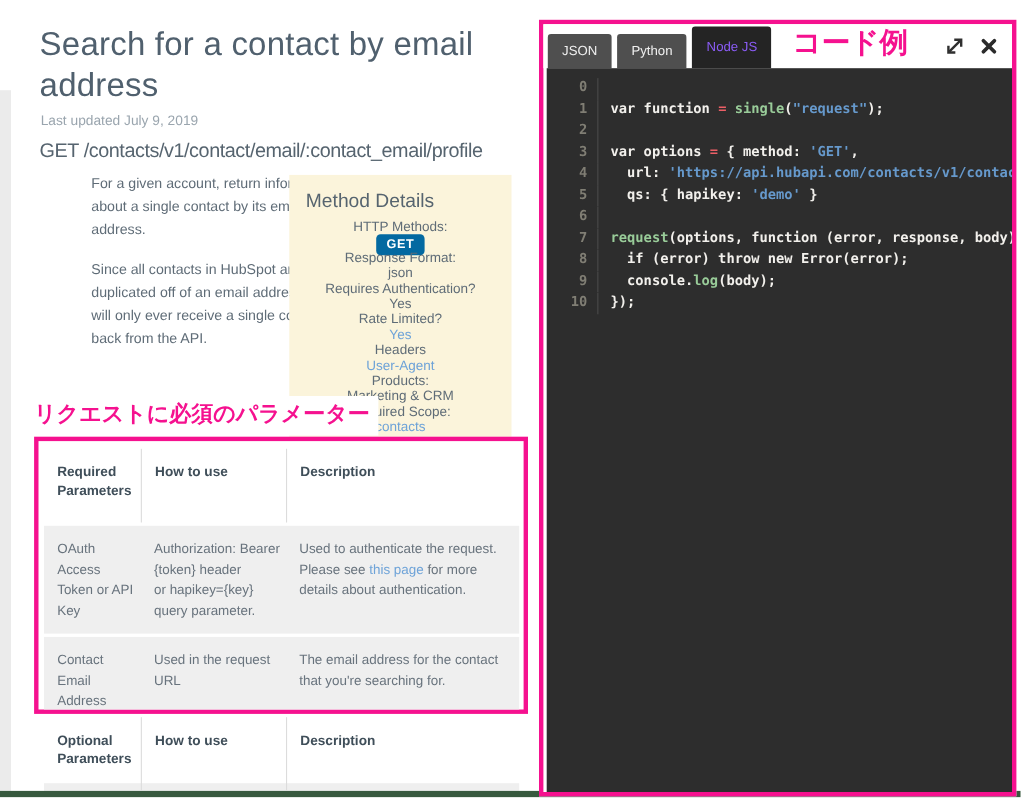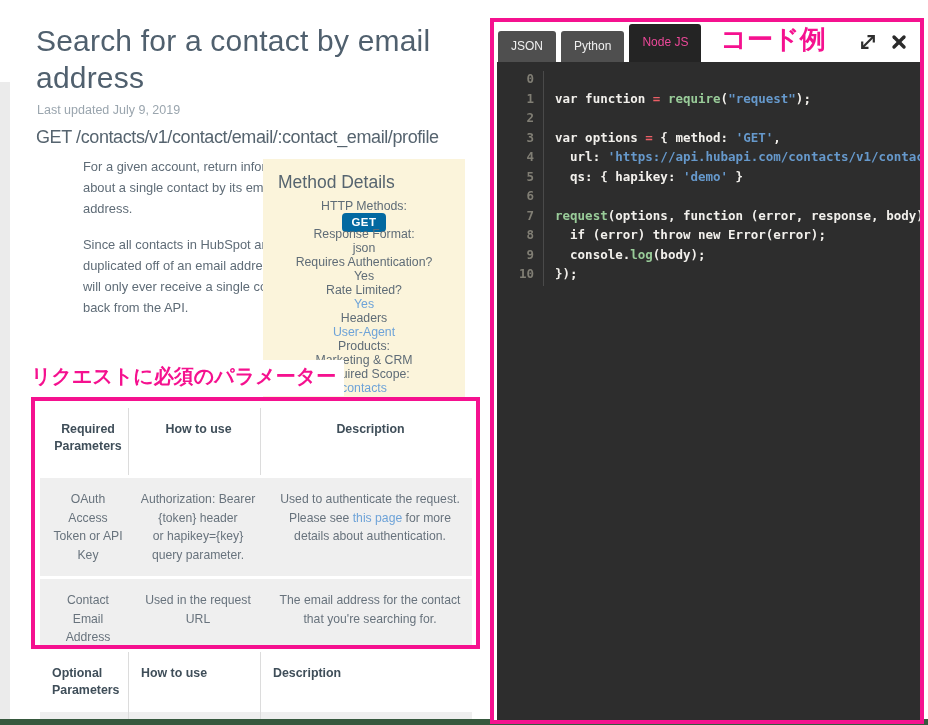--- a/index.html
+++ b/index.html
@@ -29,41 +29,41 @@
 
   
   .ann{color:var(--accent);font-weight:bold;}
   .ann-left{position:absolute;left:23px;top:360px;background:#fff;padding:3px 8px 6px 8px;
     font-size:20px;z-index:6;}
   .pink-box1{position:absolute;left:31px;top:397px;width:449px;height:252px;
     border:4px solid var(--accent);background:#fff;box-sizing:border-box;overflow:hidden;z-index:5;}
 
   
   .ptable{width:432px;}
-  .ptable.inbox{margin:7px 0 0 5px;text-align:center;}
+  .ptable.inbox{margin:7px 0 0 5px;}
   .t-head{display:grid;grid-template-columns:88px 132px 1fr;height:67px;box-sizing:border-box;}
   .th{padding:13px 4px 0 12px;font-size:12.4px;font-weight:bold;color:#3f4e59;line-height:17px;}
   .th+.th{border-left:1px solid #dcdcdc;}
   .t-row{display:grid;grid-template-columns:88px 132px 1fr;background:#efefef;margin-top:3px;}
   .td{padding:12px 4px 12px 12px;font-size:12.2px;color:#68737d;line-height:18.5px;
     white-space:pre-line;}
   .opt-table{position:absolute;left:40px;top:652px;z-index:1;}
   .opt-stub{position:absolute;left:40px;top:712px;width:432px;height:7px;background:#efefef;}
   .green-bar{position:absolute;left:0;top:719px;width:928px;height:6px;background:#37593e;}
 
   
   .code-panel{position:absolute;left:490px;top:18px;width:434px;height:706px;
     border:4px solid var(--accent);background:#fff;box-sizing:border-box;z-index:8;}
   .cp-header{position:absolute;left:0;top:0;right:0;height:40px;background:#fff;
     display:flex;align-items:flex-end;padding-left:4px;}
   .tabs{display:flex;align-items:flex-end;}
   .tab{background:#4f4f4f;color:#f0f0f0;font-size:12px;padding:0 13px;height:31px;
     line-height:31px;border-radius:3px 3px 0 0;margin-right:5px;cursor:pointer;}
-  .tab.active{background:#242424;color:#ec4899;height:38px;line-height:36px;}
-  .ann-code{font-size:26px;margin:0 0 6px 14px;align-self:center;line-height:30px;}
+  .tab.active{background:#242424;color:#8b5cf6;height:38px;line-height:36px;}
+  .ann-code{font-size:26px;margin:0 0 6px 14px;align-self:center;line-height:30px;font-family:Liberation Serif, serif;}
   .cp-icons{position:absolute;right:12px;top:11px;display:flex;gap:13px;align-items:center;}
   .cp-icon{width:18px;height:18px;display:inline-block;cursor:pointer;}
   .cp-icon svg{display:block;}
 
   .code-area{position:absolute;left:3px;right:0;top:40px;bottom:0;background:var(--code-bg);
     padding-top:9px;overflow:hidden;}
   .code-line{display:flex;height:19.5px;font-family:"DejaVu Sans Mono",monospace;
     font-size:12.5px;font-weight:bold;white-space:pre;overflow:hidden;}
   .ln{width:37px;flex-shrink:0;text-align:right;padding-right:9px;color:var(--code-ln);}
   .code-body{border-left:1px solid #4a4a4a;padding-left:11px;color:var(--code-plain);
@@ -177,21 +177,21 @@
           <svg width="18" height="18" viewBox="0 0 18 18" fill="none" stroke="#2b2b2b" stroke-width="3.4" stroke-linecap="round">
             <path d="M4 4 L14 14"></path>
             <path d="M14 4 L4 14"></path>
           </svg>
         </span>
       </div>
     </div>
     <div class="code-area">
       <div id="code-lines">
           <div class="code-line"><span class="ln">0</span><span class="code-body"></span></div>
-          <div class="code-line"><span class="ln">1</span><span class="code-body"><span class="tok-plain">var function </span><span class="tok-op">=</span><span class="tok-plain"> </span><span class="tok-fn">require</span><span class="tok-plain">(</span><span class="tok-str">"request"</span><span class="tok-plain">);</span></span></div>
+          <div class="code-line"><span class="ln">1</span><span class="code-body"><span class="tok-plain">var function </span><span class="tok-op">=</span><span class="tok-plain"> </span><span class="tok-fn">single</span><span class="tok-plain">(</span><span class="tok-str">"request"</span><span class="tok-plain">);</span></span></div>
           <div class="code-line"><span class="ln">2</span><span class="code-body"></span></div>
           <div class="code-line"><span class="ln">3</span><span class="code-body"><span class="tok-plain">var options </span><span class="tok-op">=</span><span class="tok-plain"> { method: </span><span class="tok-str">'GET'</span><span class="tok-plain">,</span></span></div>
           <div class="code-line"><span class="ln">4</span><span class="code-body"><span class="tok-plain">  url: </span><span class="tok-str">'https://api.hubapi.com/contacts/v1/contact/email/t</span></span></div>
           <div class="code-line"><span class="ln">5</span><span class="code-body"><span class="tok-plain">  qs: { hapikey: </span><span class="tok-str">'demo'</span><span class="tok-plain"> }</span></span></div>
           <div class="code-line"><span class="ln">6</span><span class="code-body"></span></div>
           <div class="code-line"><span class="ln">7</span><span class="code-body"><span class="tok-fn">request</span><span class="tok-plain">(options, function (error, response, body) {</span></span></div>
           <div class="code-line"><span class="ln">8</span><span class="code-body"><span class="tok-plain">  if (error) throw new Error(error);</span></span></div>
           <div class="code-line"><span class="ln">9</span><span class="code-body"><span class="tok-plain">  console.</span><span class="tok-fn">log</span><span class="tok-plain">(body);</span></span></div>
           <div class="code-line"><span class="ln">10</span><span class="code-body"><span class="tok-plain">});</span></span></div>
         </div>

